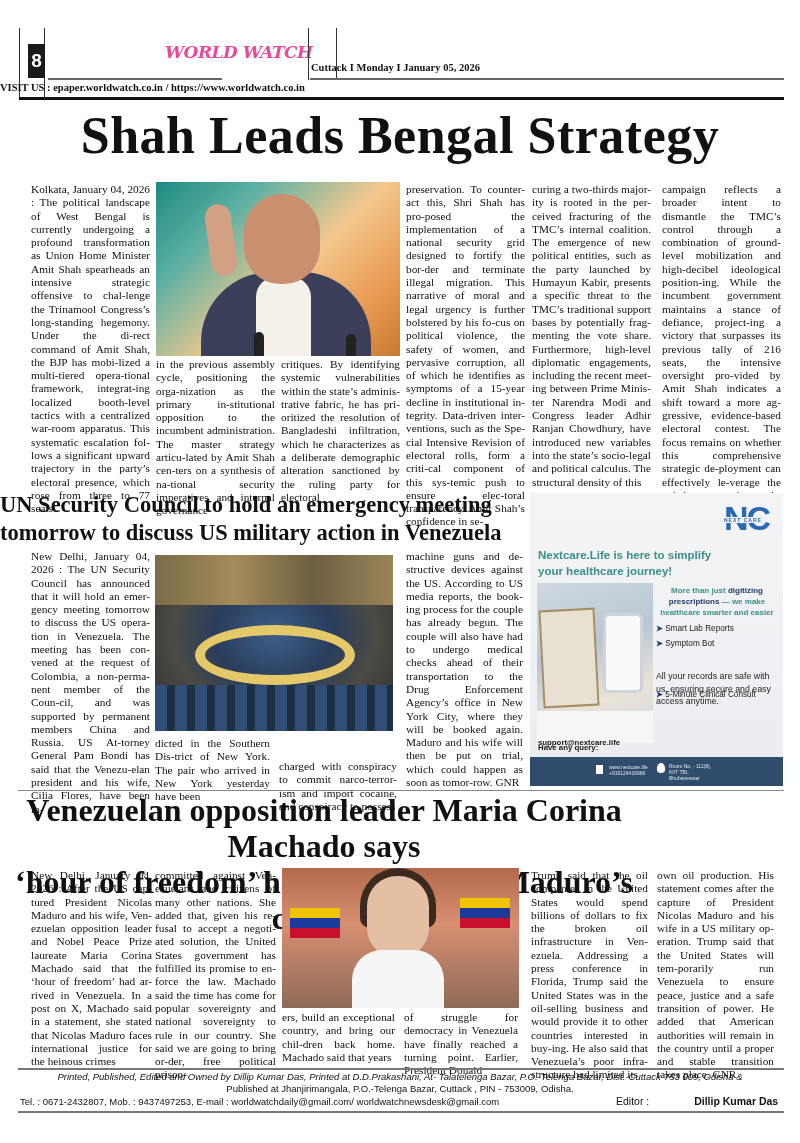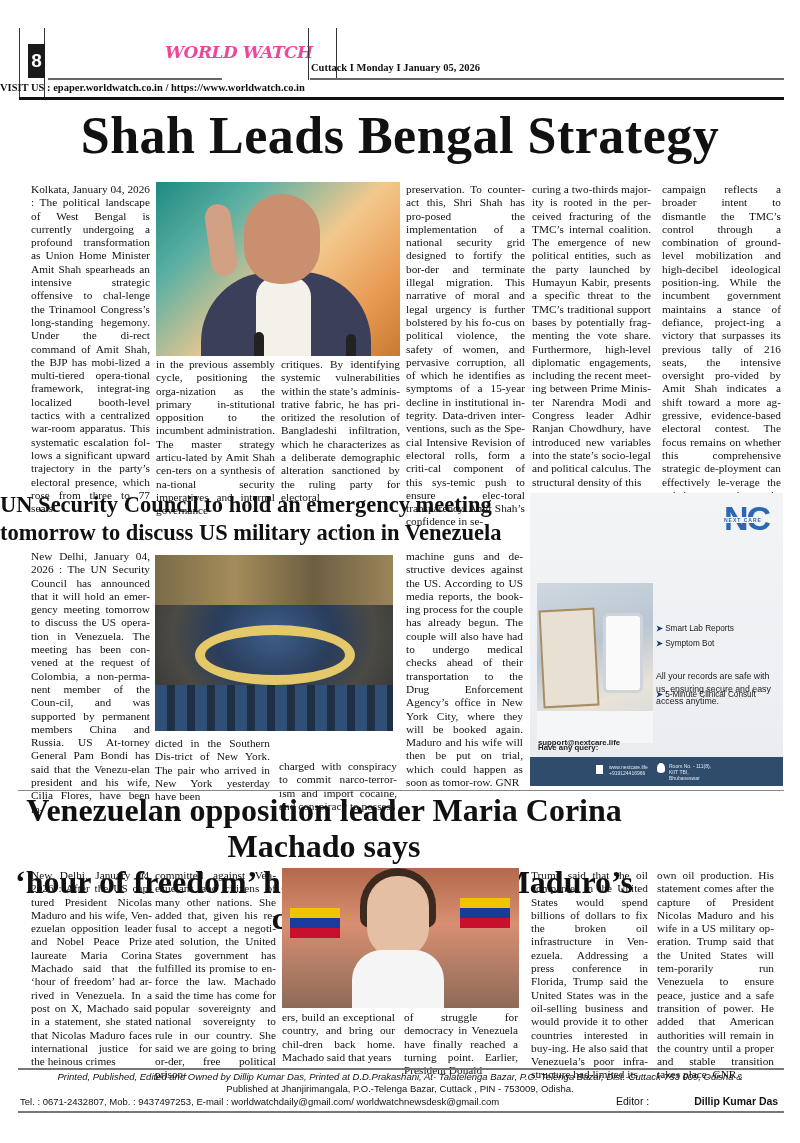--- a/index.html
+++ b/index.html
@@ -126,24 +126,28 @@
   <div class="seats"></div>
 </div>
 
 <div class="col" style="left:155px; top:737px; width:115px;">dicted in the Southern Dis-trict of New York. The pair who arrived in New York yesterday have been</div>
 <div class="col" style="left:279px; top:760px; width:118px;">charged with conspiracy to commit narco-terror-ism and import cocaine, and conspiracy to possess</div>
 <div class="col" style="left:406px; top:550px; width:117px;">machine guns and de-structive devices against the US. According to US media reports, the book-ing process for the couple has already begun. The couple will also have had to undergo medical checks ahead of their transportation to the Drug Enforcement Agency’s office in New York City, where they will be booked again. Maduro and his wife will then be put on trial, which could happen as soon as tomor-row. GNR</div>
 
 <div class="abs ad">
   <div class="abs ad-logo">NC</div>
   <div class="abs ad-logo-sub">NEXT CARE</div>
+  <div class="abs ad-tagline">Nextcare.Life is here to simplify your healthcare journey!</div>
   <div class="abs ad-photo">
     <div class="clip"></div>
     <div class="phone"></div>
     <div class="coat"></div>
+  </div>
+  <div class="abs ad-promo">
+    <span>More than just </span><b>digitizing prescriptions</b><span> — we make healthcare smarter and easier</span>
   </div>
   <div class="abs ad-feature" style="top:130px;"><span class="arrow">➤</span> <span>Smart Lab Reports</span></div>
   <div class="abs ad-feature" style="top:145px;"><span class="arrow">➤</span> <span>Symptom Bot</span></div>
   <div class="abs ad-feature" style="top:160px;margin-top:36px;"><span class="arrow">➤</span> <span>5-Minute Clinical Consult</span></div>
   <div class="abs ad-safe">All your records are safe with us, ensuring secure and easy access anytime.</div>
   <div class="abs ad-query" style="top:229px;margin-top:20px;">Have any query:</div>
   <div class="abs ad-query" style="top:244px;">support@nextcare.life</div>
   <div class="abs ad-footer">
     <div class="i1"></div>
     <div class="t1">

